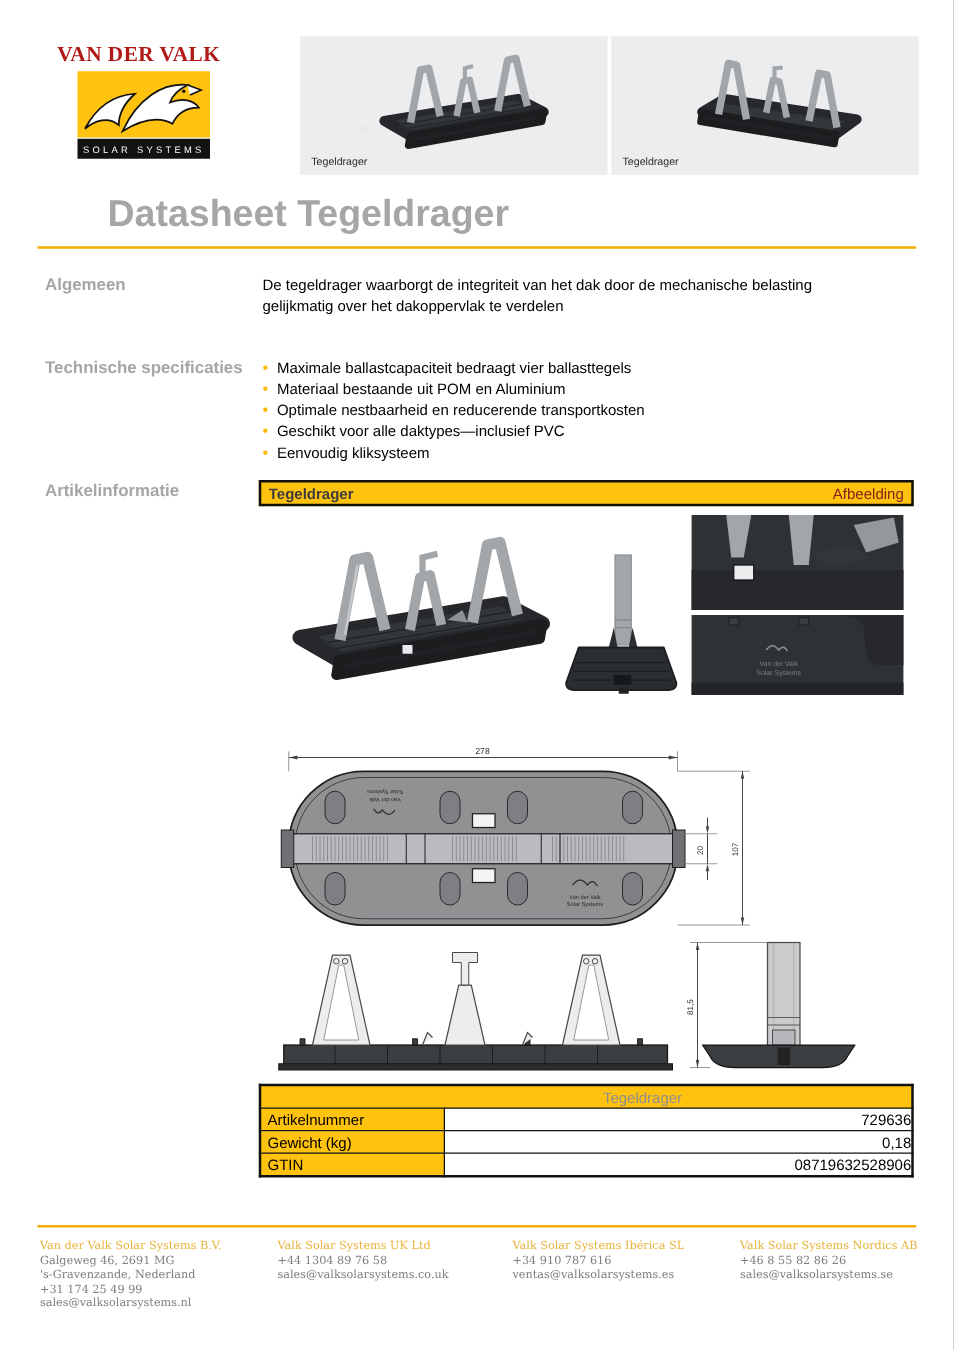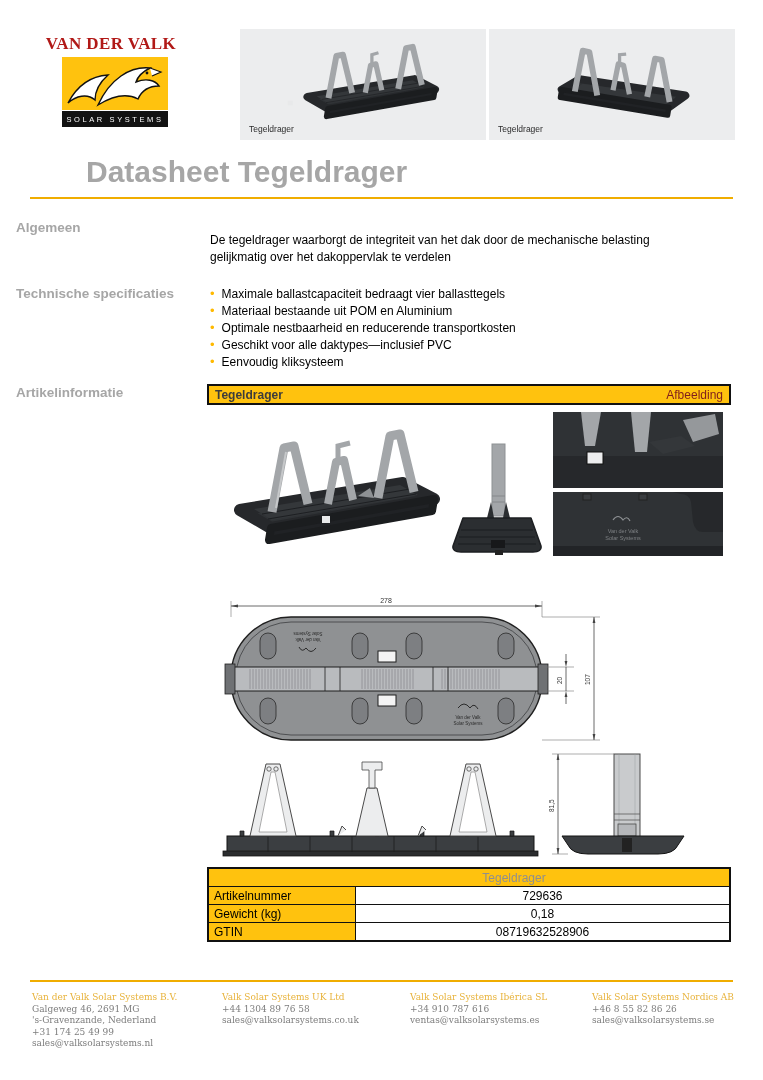--- a/index.html
+++ b/index.html
@@ -17,41 +17,41 @@
 
   
   .thumb{background:#ECEDEE;width:246px;height:111px;top:29px;}
   .thumb svg{position:absolute;left:18px;top:2px;}
   .thumb .cap{position:absolute;left:9px;bottom:6px;font-size:8.5px;color:#2b2b2b;}
 
   .title{left:30px;top:155px;width:703px;padding-left:56px;box-sizing:border-box;
     text-align:left;font-size:30px;font-weight:bold;color:#A6A6A6;}
   .rule{height:2px;background:#F0AD00;width:703px;left:30px;}
 
-  .sec-label{left:16px;font-size:13.5px;font-weight:bold;color:#A6A6A6;}
+  .sec-label{left:36px;font-size:13.5px;font-weight:bold;color:#A6A6A6;}
   .bodytext{left:210px;width:492px;font-size:12px;line-height:16.5px;color:#000;}
 
   ul.specs{left:210px;top:285px;margin:0;padding:0;list-style:none;}
   ul.specs li{display:flex;align-items:baseline;height:17px;font-size:12px;color:#000;}
   ul.specs .dot{color:#FFB900;font-size:13px;margin-right:7px;line-height:17px;}
 
   .ybar{left:207px;width:524px;height:21px;background:#FFC20E;border:2px solid #111;
     box-sizing:border-box;display:flex;align-items:center;justify-content:space-between;
     padding:0 6px;font-size:12px;}
   .ybar .l{font-weight:bold;color:#3c3c3c;}
   .ybar .r{color:#7f1d1d;margin-left:auto;}
 
   .photo{overflow:hidden;}
 
   table.art{left:207px;top:867px;width:524px;border-collapse:collapse;
     border:2px solid #111;font-size:12px;color:#000;}
   table.art td{border:1px solid #111;height:17px;padding:0;}
   table.art td.thead{background:#FFC20E;color:#8f8f8f;text-align:center;padding-left:90px;}
   table.art td.lbl{background:#FFC20E;width:141px;padding-left:5px;}
-  table.art td.val{text-align:center;background:#fff;}
+  table.art td.val{text-align:right;background:#fff;}
 
   .fcol{top:992px;width:182px;font-family:"DejaVu Serif",serif;font-size:9px;
     line-height:11.5px;color:#7d7d7d;}
   .fcol .fname{color:#E8B33C;font-weight:normal;}
 
   svg text{font-family:"Liberation Sans",sans-serif;}
 </style>
 </head>
 <body>
 
@@ -94,21 +94,21 @@
       <path d="M126,50 L126,36 L136,35" stroke="#A3A6A9" stroke-width="5" fill="none"></path>
       <path d="M168,100 L180,42 L190,44 L202,108" stroke="#A3A6A9" stroke-width="9" fill="none" stroke-linejoin="round"></path>
     </svg>
     <figcaption class="cap">Tegeldrager</figcaption>
   </figure>
 
   <h1 class="abs title" style="margin:0;">Datasheet Tegeldrager</h1>
   <div class="abs rule" style="top:197px;"></div>
 
   <div class="abs sec-label" style="top:220px;">Algemeen</div>
-  <div class="abs bodytext" style="top:232px;">De tegeldrager waarborgt de integriteit van het dak door de mechanische belasting gelijkmatig over het dakoppervlak te verdelen</div>
+  <div class="abs bodytext" style="top:220px;">De tegeldrager waarborgt de integriteit van het dak door de mechanische belasting gelijkmatig over het dakoppervlak te verdelen</div>
 
   <div class="abs sec-label" style="top:286px;">Technische specificaties</div>
   <ul class="abs specs">
     <li>
         <span class="dot">•</span>
         <span>Maximale ballastcapaciteit bedraagt vier ballasttegels</span>
       </li>
     <li>
         <span class="dot">•</span>
         <span>Materiaal bestaande uit POM en Aluminium</span>

